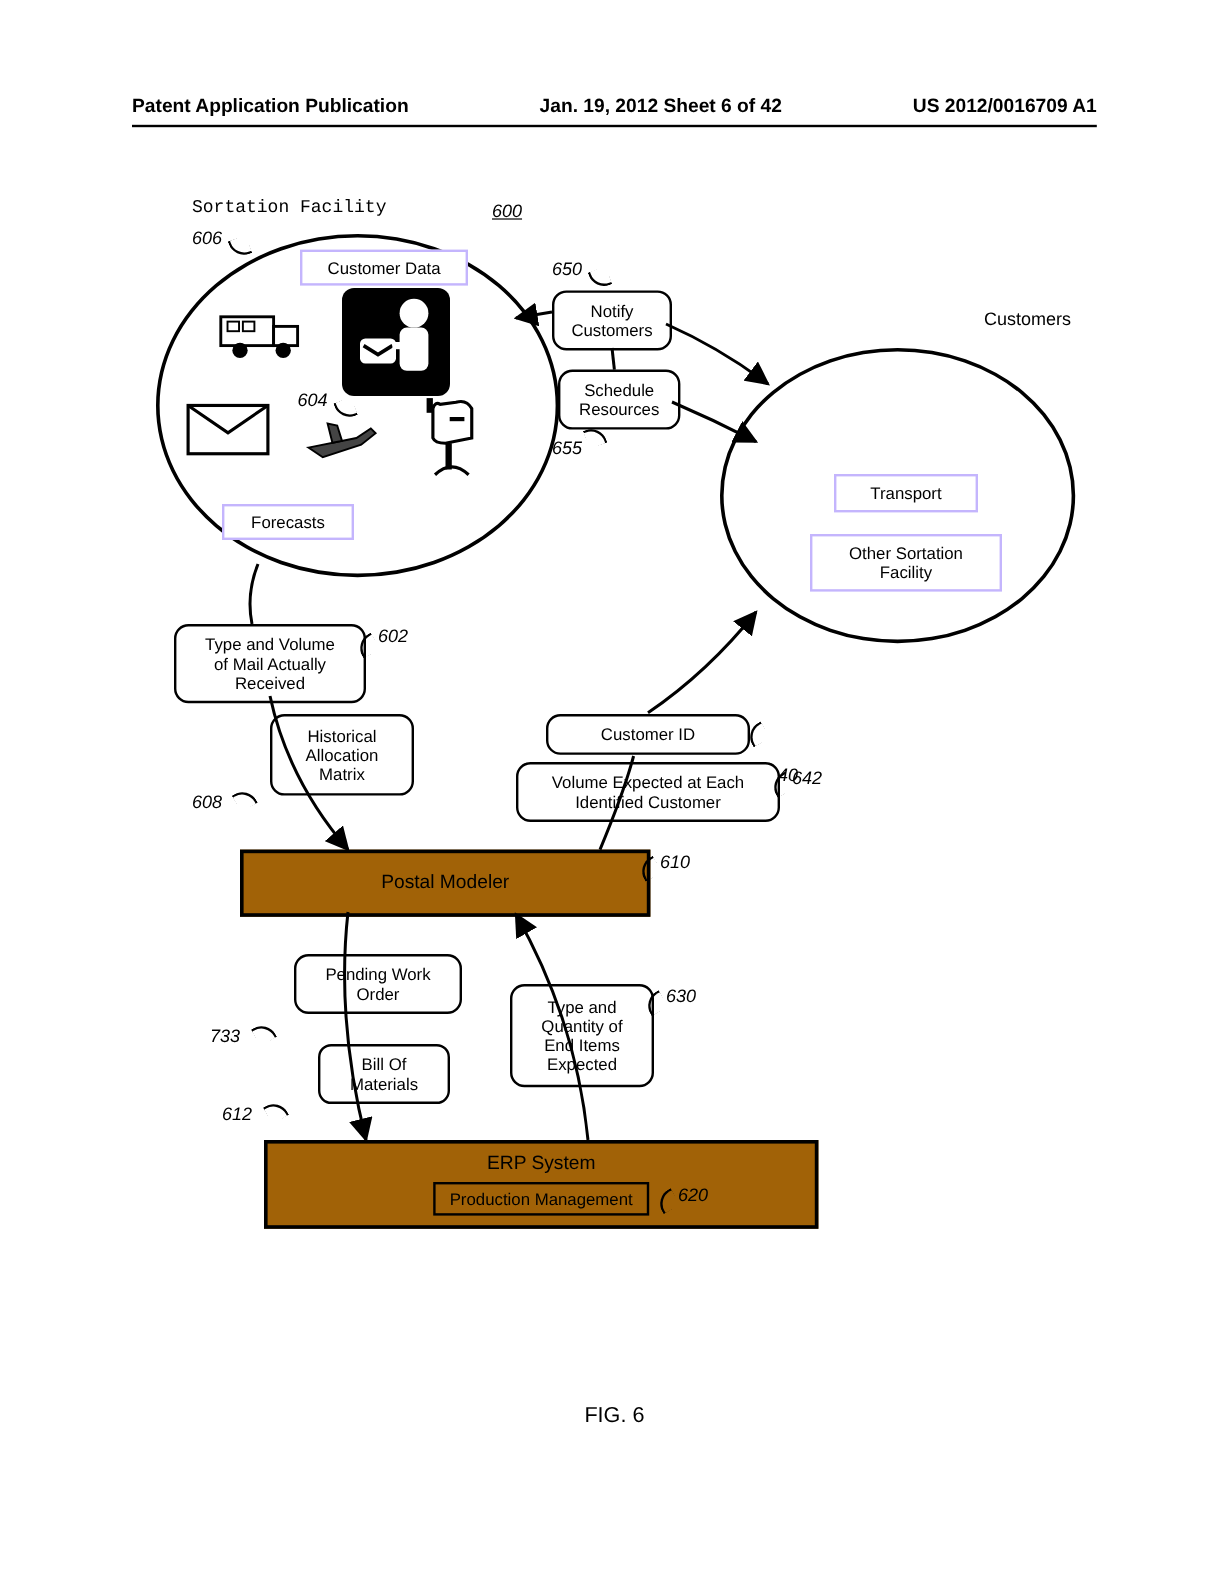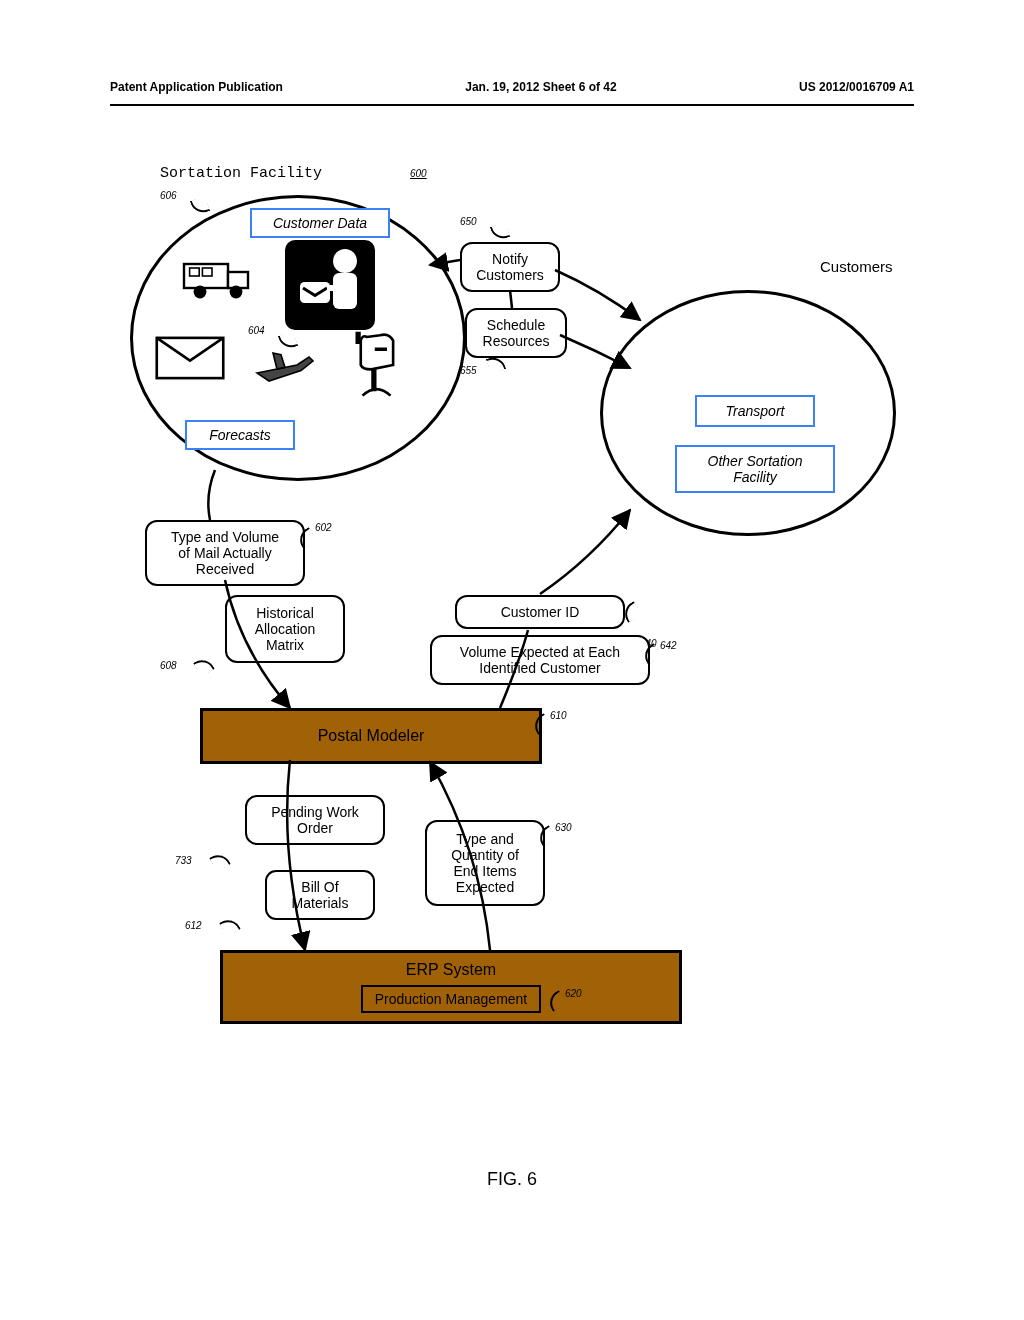--- a/index.html
+++ b/index.html
@@ -16,21 +16,21 @@
     width: 1024px;
     height: 1320px;
   }
   .header {
     position: absolute;
     top: 80px;
     left: 110px;
     right: 110px;
     display: flex;
     justify-content: space-between;
-    font-size: 12px;
+    font-size: 16px;
     font-weight: bold;
   }
   .header-rule {
     position: absolute;
     top: 104px;
     left: 110px;
     right: 110px;
     border-top: 2px solid #000;
   }
   .canvas {
@@ -41,29 +41,28 @@
     height: 1000px;
   }
   
   .lbl {
     position: absolute;
     font-size: 15px;
     white-space: nowrap;
   }
   .box {
     position: absolute;
-    border: 2px solid #3b82f6;
+    border: 2px solid #c4b5fd;
     background: #fff;
     font-size: 14px;
     text-align: center;
     display: flex;
     align-items: center;
     justify-content: center;
     padding: 4px 8px;
-    font-style: italic;
   }
   .rbox {
     position: absolute;
     border: 2px solid #000;
     border-radius: 12px;
     background: #fff;
     font-size: 14px;
     text-align: center;
     display: flex;
     align-items: center;
@@ -87,21 +86,21 @@
   }
   .ellipse {
     position: absolute;
     border: 3px solid #000;
     border-radius: 50%;
     background: transparent;
   }
   .refnum {
     position: absolute;
     font-style: italic;
-    font-size: 10px;
+    font-size: 15px;
   }
   .refhook {
     position: absolute;
     width: 14px;
     height: 14px;
     border: 2px solid #000;
     border-top: none;
     border-right: none;
     border-radius: 0 0 0 14px;
     transform: rotate(-20deg);

